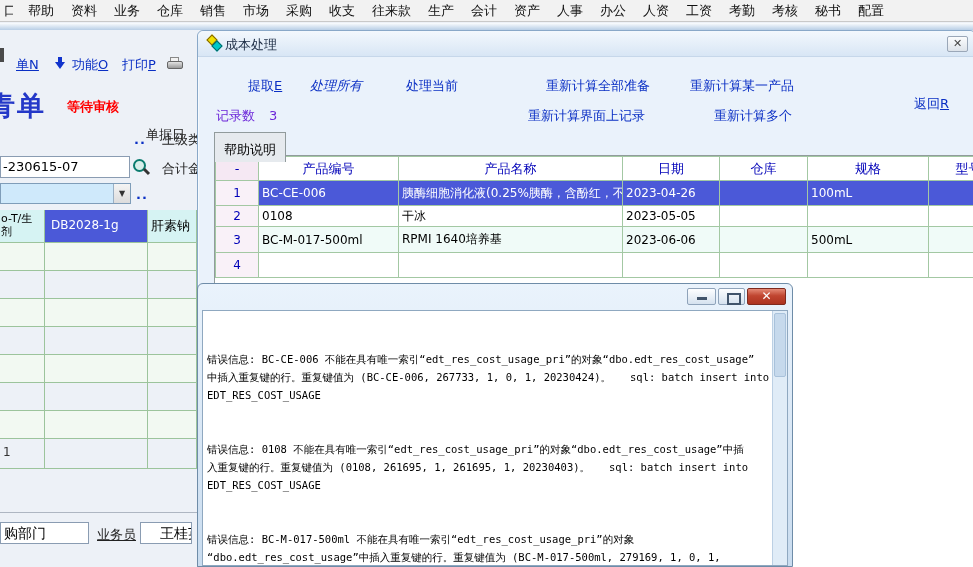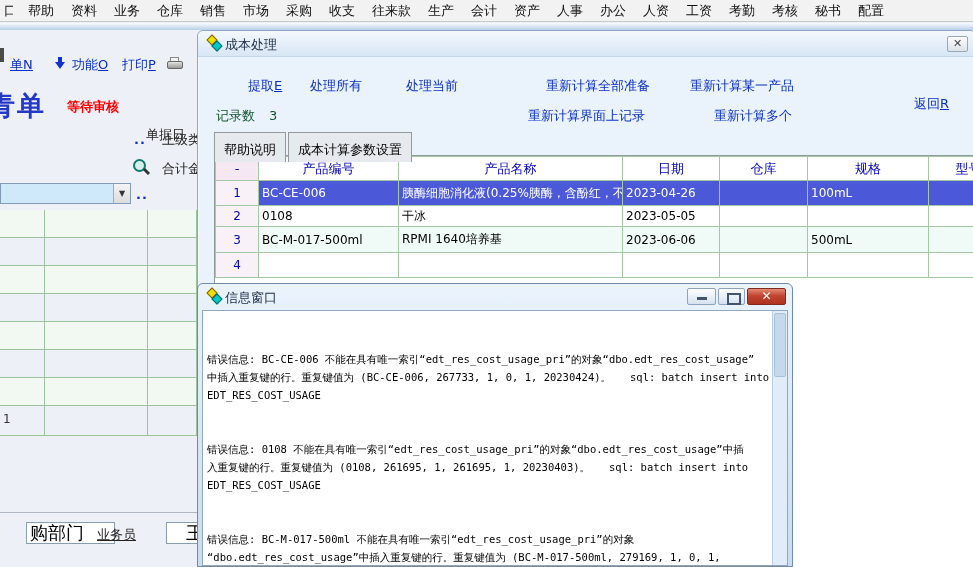--- a/index.html
+++ b/index.html
@@ -38,32 +38,32 @@
   .lheadrow .lcell { color:#9A3B00; font-size:13px; text-align:center; line-height:28px; }
   .lheadrow .c1 span { margin-left:-6px; display:inline-block; }
   .ldatarow { height:33px; background:#D6F3F3; }
   .ldatarow .c1 { font-size:11px; line-height:13px; padding:2px 1px; white-space:pre-wrap; color:#000; }
   .ldatarow .c2 { background:#4B59D8; color:#FFF; font-size:12px; line-height:31px; padding-left:6px; }
   .ldatarow .c3 { font-size:13px; line-height:31px; padding-left:3px; color:#000; }
   .lempty { height:28px; }
   .lempty.alt { background:#F2F9F2; }
   .lempty .c1 { font-size:12px; color:#333; padding:6px 0 0 3px; }
   .ldivider { position:absolute; left:0; top:482px; width:197px; height:1px; background:#AEB6C2; }
-  .lfoot-input { position:absolute; top:492px; height:22px; background:#FFF; border:1px solid #8A9CB2; font-size:18px; line-height:20px; padding:0 3px; white-space:nowrap; overflow:hidden;margin-left:26px; }
+  .lfoot-input { position:absolute; top:492px; height:22px; background:#FFF; border:1px solid #8A9CB2; font-size:14px; line-height:20px; padding:0 3px; white-space:nowrap; overflow:hidden; }
 
   
   .costdlg { position:absolute; left:197px; top:30px; width:779px; height:540px; background:#EAF2FB; border:1px solid #89A8C8; border-radius:6px 6px 0 0; box-shadow:inset 0 0 0 1px rgba(255,255,255,.55); z-index:2; }
   .dlgtitle { position:absolute; left:0; top:0; right:0; height:26px; background:linear-gradient(#F3F8FD,#D8E6F5); border-bottom:1px solid #C6D7EA; border-radius:6px 6px 0 0; }
   .dlgtitle .ttext { position:absolute; left:27px; top:5px; font-size:13px; color:#1A2A42; }
   .appicon { position:absolute; left:8px; top:4px; width:16px; height:16px; }
   .appicon::before { content:""; position:absolute; left:2px; top:1px; width:6px; height:6px; background:#F0E000; border:1px solid #806000; transform:rotate(45deg); }
   .appicon::after { content:""; position:absolute; left:7px; top:7px; width:6px; height:6px; background:#00C8C8; border:1px solid #006868; transform:rotate(45deg); }
   .dlgclose { position:absolute; right:7px; top:5px; width:21px; height:16px; background:linear-gradient(#FBFCFD,#DDE3EA); border:1px solid #9AA7B8; border-radius:2px; color:#444; font-size:11px; line-height:14px; text-align:center; cursor:pointer; }
   .flink { position:absolute; font-size:13px; color:#0A2FC4; white-space:nowrap; cursor:pointer; }
-  .reccount { position:absolute; left:18px; top:76px; font-size:13px; color:#14532d; }
+  .reccount { position:absolute; left:18px; top:76px; font-size:13px; color:#6d28d9; }
   .reccount b { font-weight:normal; margin-left:14px; }
 
   .tabs { position:absolute; left:16px; top:101px; display:flex; align-items:flex-end; z-index:2; }
   .tab { background:#E6EAEE; border:1px solid #919B9C; border-bottom:none; padding:8px 9px 3px 9px; font-size:13px; margin-right:2px; color:#000; cursor:pointer; }
   .tab.active { background:#FFF; padding:4px 11px 5px 11px; margin-bottom:-1px; }
   .panel { position:absolute; left:16px; top:124px; width:763px; height:416px; background:#FFF; border:1px solid #919B9C; border-right:none; overflow:hidden; }
 
   table.grid { border-collapse:collapse; table-layout:fixed; width:793px; font-size:12px; }
   table.grid td { border:1px solid #A3C8A3; overflow:hidden; padding:1px 3px; white-space:nowrap; }
   table.grid tr.hdr td { color:#0000B8; font-size:13px; text-align:center; background:#FFF; height:24px; }
@@ -111,21 +111,21 @@
   <span class="mitem">考勤</span>
   <span class="mitem">考核</span>
   <span class="mitem">秘书</span>
   <span class="mitem">配置</span>
 </div>
 <div class="topband"></div>
 
 <div class="leftwin">
   <div class="sliver"></div>
 
-  <span class="ltool lnk" style="left:10px; top:26px;text-decoration:underline;"><span>单</span><span class="akey">N</span></span>
+  <span class="ltool lnk" style="left:16px; top:26px;text-decoration:underline;"><span>单</span><span class="akey">N</span></span>
   <span class="ltool" style="left:55px; top:27px;">
     <span style="display:inline-block;position:relative;width:11px;height:13px;">
       <span style="position:absolute;left:3px;top:0;width:4px;height:6px;background:#1133CC;"></span>
       <span style="position:absolute;left:0;top:5px;border-left:5px solid transparent;border-right:5px solid transparent;border-top:7px solid #1133CC;"></span>
     </span>
   </span>
   <span class="ltool lnk" style="left:72px; top:26px;"><span>功能</span><span class="akey">O</span></span>
   <span class="ltool lnk" style="left:122px; top:26px;"><span>打印</span><span class="akey">P</span></span>
   <span class="ltool" style="left:167px; top:27px;">
     <span style="display:inline-block;position:relative;width:17px;height:13px;">
@@ -134,29 +134,36 @@
     </span>
   </span>
 
   <div class="bigtitle">青单</div>
   <div class="status-red">等待审核</div>
   <div class="glabel" style="left:146px; top:68px;margin-top:28px;">单据日</div>
 
   <span class="dots" style="left:134px; top:102px;">..</span>
   <div class="glabel" style="left:162px; top:101px;">上级类</div>
 
+  <div class="tinput" style="left:0; top:126px; width:130px; font-size:13px;">-230615-07</div>
   <span class="magbtn"></span>
   <div class="glabel" style="left:162px; top:130px;">合计金</div>
 
   <div class="combo">
     <span class="arrowbox">▼</span>
   </div>
   <span class="dots" style="left:136px; top:157px;">..</span>
 
   <div class="lgrid">
+    <div class="lrow ldatarow">
+      <div class="lcell c1">o-T/生
+剂</div>
+      <div class="lcell c2">DB2028-1g</div>
+      <div class="lcell c3">肝素钠</div>
+    </div>
     <div class="lrow lempty alt">
         <div class="lcell c1"></div>
         <div class="lcell c2"></div>
         <div class="lcell c3"></div>
       </div>
     <div class="lrow lempty">
         <div class="lcell c1"></div>
         <div class="lcell c2"></div>
         <div class="lcell c3"></div>
       </div>
@@ -199,35 +206,34 @@
 </div>
 
 <div class="costdlg">
   <div class="dlgtitle">
     <span class="appicon"></span>
     <span class="ttext">成本处理</span>
     <span class="dlgclose">✕</span>
   </div>
 
   <span class="flink" style="left:50px; top:46px;"><span>提取</span><span class="akey">E</span></span>
-  <span class="flink" style="left:112px; top:46px;">处理所有</span>
+  <span class="flink" style="left:112px; top:46px;font-style:italic;">处理所有</span>
   <span class="flink" style="left:208px; top:46px;">处理当前</span>
   <span class="flink" style="left:348px; top:46px;">重新计算全部准备</span>
   <span class="flink" style="left:492px; top:46px;">重新计算某一产品</span>
   <span class="flink" style="left:716px; top:64px;"><span>返回</span><span class="akey">R</span></span>
 
   <div class="reccount">
     <span>记录数</span><b>3</b>
   </div>
   <span class="flink" style="left:330px; top:76px;">重新计算界面上记录</span>
   <span class="flink" style="left:516px; top:76px;text-align:right;">重新计算多个</span>
 
   <div class="tabs">
     <span class="tab">帮助说明</span>
-    <span class="tab">成本计算参数设置</span>
   </div>
 
   <div class="panel">
     <table class="grid">
       <colgroup>
           <col style="width:43px">
           <col style="width:140px">
           <col style="width:224px">
           <col style="width:97px">
           <col style="width:88px">
@@ -279,24 +285,20 @@
         <td></td>
         <td></td>
         <td></td>
       </tr>
     </tbody>
       </table>
   </div>
 </div>
 
 <div class="infowin">
-  <div class="dlgtitle">
-    <span class="appicon"></span>
-    <span class="ttext">信息窗口</span>
-  </div>
   <div class="winbtns">
     <span class="wbtn min"></span>
     <span class="wbtn max"></span>
     <span class="wbtn close">✕</span>
   </div>
   <div class="infobody">
     <div class="infotext">
       <div>错误信息: BC-CE-006 不能在具有唯一索引“edt_res_cost_usage_pri”的对象“dbo.edt_res_cost_usage”
 中插入重复键的行。重复键值为 (BC-CE-006, 267733, 1, 0, 1, 20230424)。   sql: batch insert into
 EDT_RES_COST_USAGE</div>

